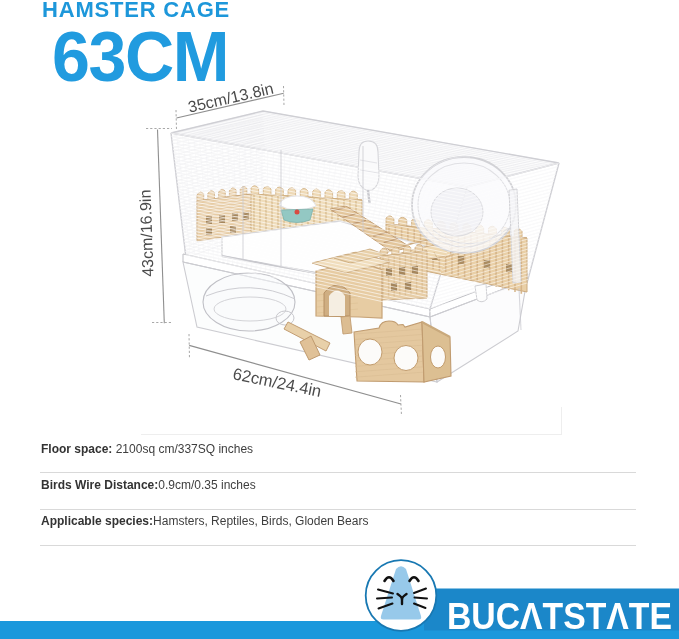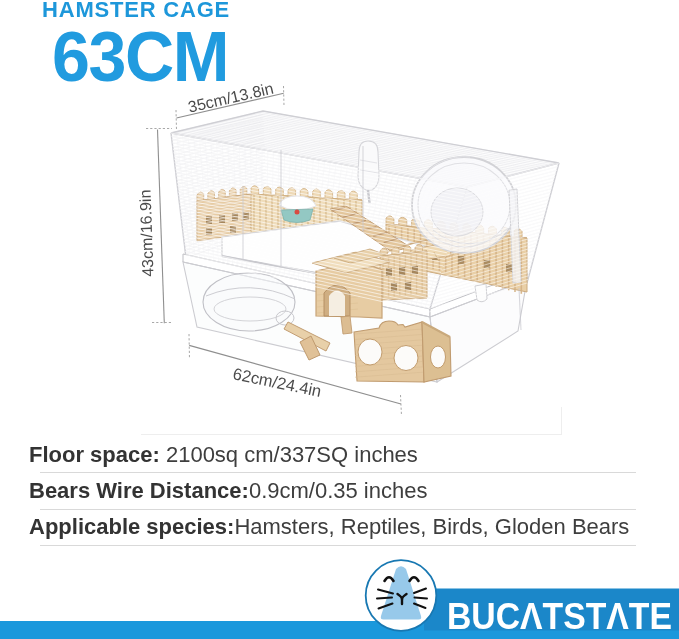--- a/index.html
+++ b/index.html
@@ -2,21 +2,21 @@
 <html><head>
 <meta charset="utf-8">
 <style>
   html,body { margin:0; padding:0; }
   body { width:679px; height:639px; position:relative; background:#ffffff;
          font-family:"Liberation Sans", sans-serif; overflow:hidden; }
   .t1 { position:absolute; left:42px; top:-3px; color:#1d97da; font-size:22px;
         font-weight:bold; letter-spacing:0.8px; }
   .t2 { position:absolute; left:52px; top:16px; color:#219bdf; font-size:71px;
         font-weight:bold; letter-spacing:-1.5px; transform:scaleX(0.96); transform-origin:left top; }
-  .row { position:absolute; left:29px; font-size:22px; color:#3e3e3e; }
+  .row { position:absolute; left:41px; font-size:12px; color:#3e3e3e; }
   .row b { color:#333333; }
   .div { position:absolute; left:40px; width:596px; height:1px; background:#d9d9d9; }
 </style>
 </head>
 <body>
 
 <div class="t1">HAMSTER CAGE</div>
 
 <div class="t2">63CM</div>
 
@@ -606,21 +606,21 @@
 <text x="276" y="388" transform="rotate(11.5 276 388)" font-family="Liberation Sans, sans-serif" font-size="16.5" fill="#4b4b4b" text-anchor="middle">62cm/24.4in</text>
 
 <line x1="141.0" y1="434.5" x2="562.0" y2="434.5" stroke="#eeeeee" stroke-width="1"></line>
 <line x1="561.5" y1="407.0" x2="561.5" y2="434.5" stroke="#eeeeee" stroke-width="1"></line>
 </svg>
 
 <div class="row" style="top:442px"><b>Floor space:</b> 2100sq cm/337SQ inches</div>
 
 <div class="div" style="top:472px"></div>
 
-<div class="row" style="top:478px"><b>Bears Wire Distance:</b>0.9cm/0.35 inches</div>
+<div class="row" style="top:478px"><b>Birds Wire Distance:</b>0.9cm/0.35 inches</div>
 
 <div class="div" style="top:508.5px"></div>
 
 <div class="row" style="top:514px"><b>Applicable species:</b>Hamsters, Reptiles, Birds, Gloden Bears</div>
 
 <div class="div" style="top:545px"></div>
 
 <svg width="679" height="639" viewBox="0 0 679 639" style="position:absolute;left:0;top:0">
 
 <rect x="0" y="621" width="679" height="18" fill="#1b98dc"></rect>

